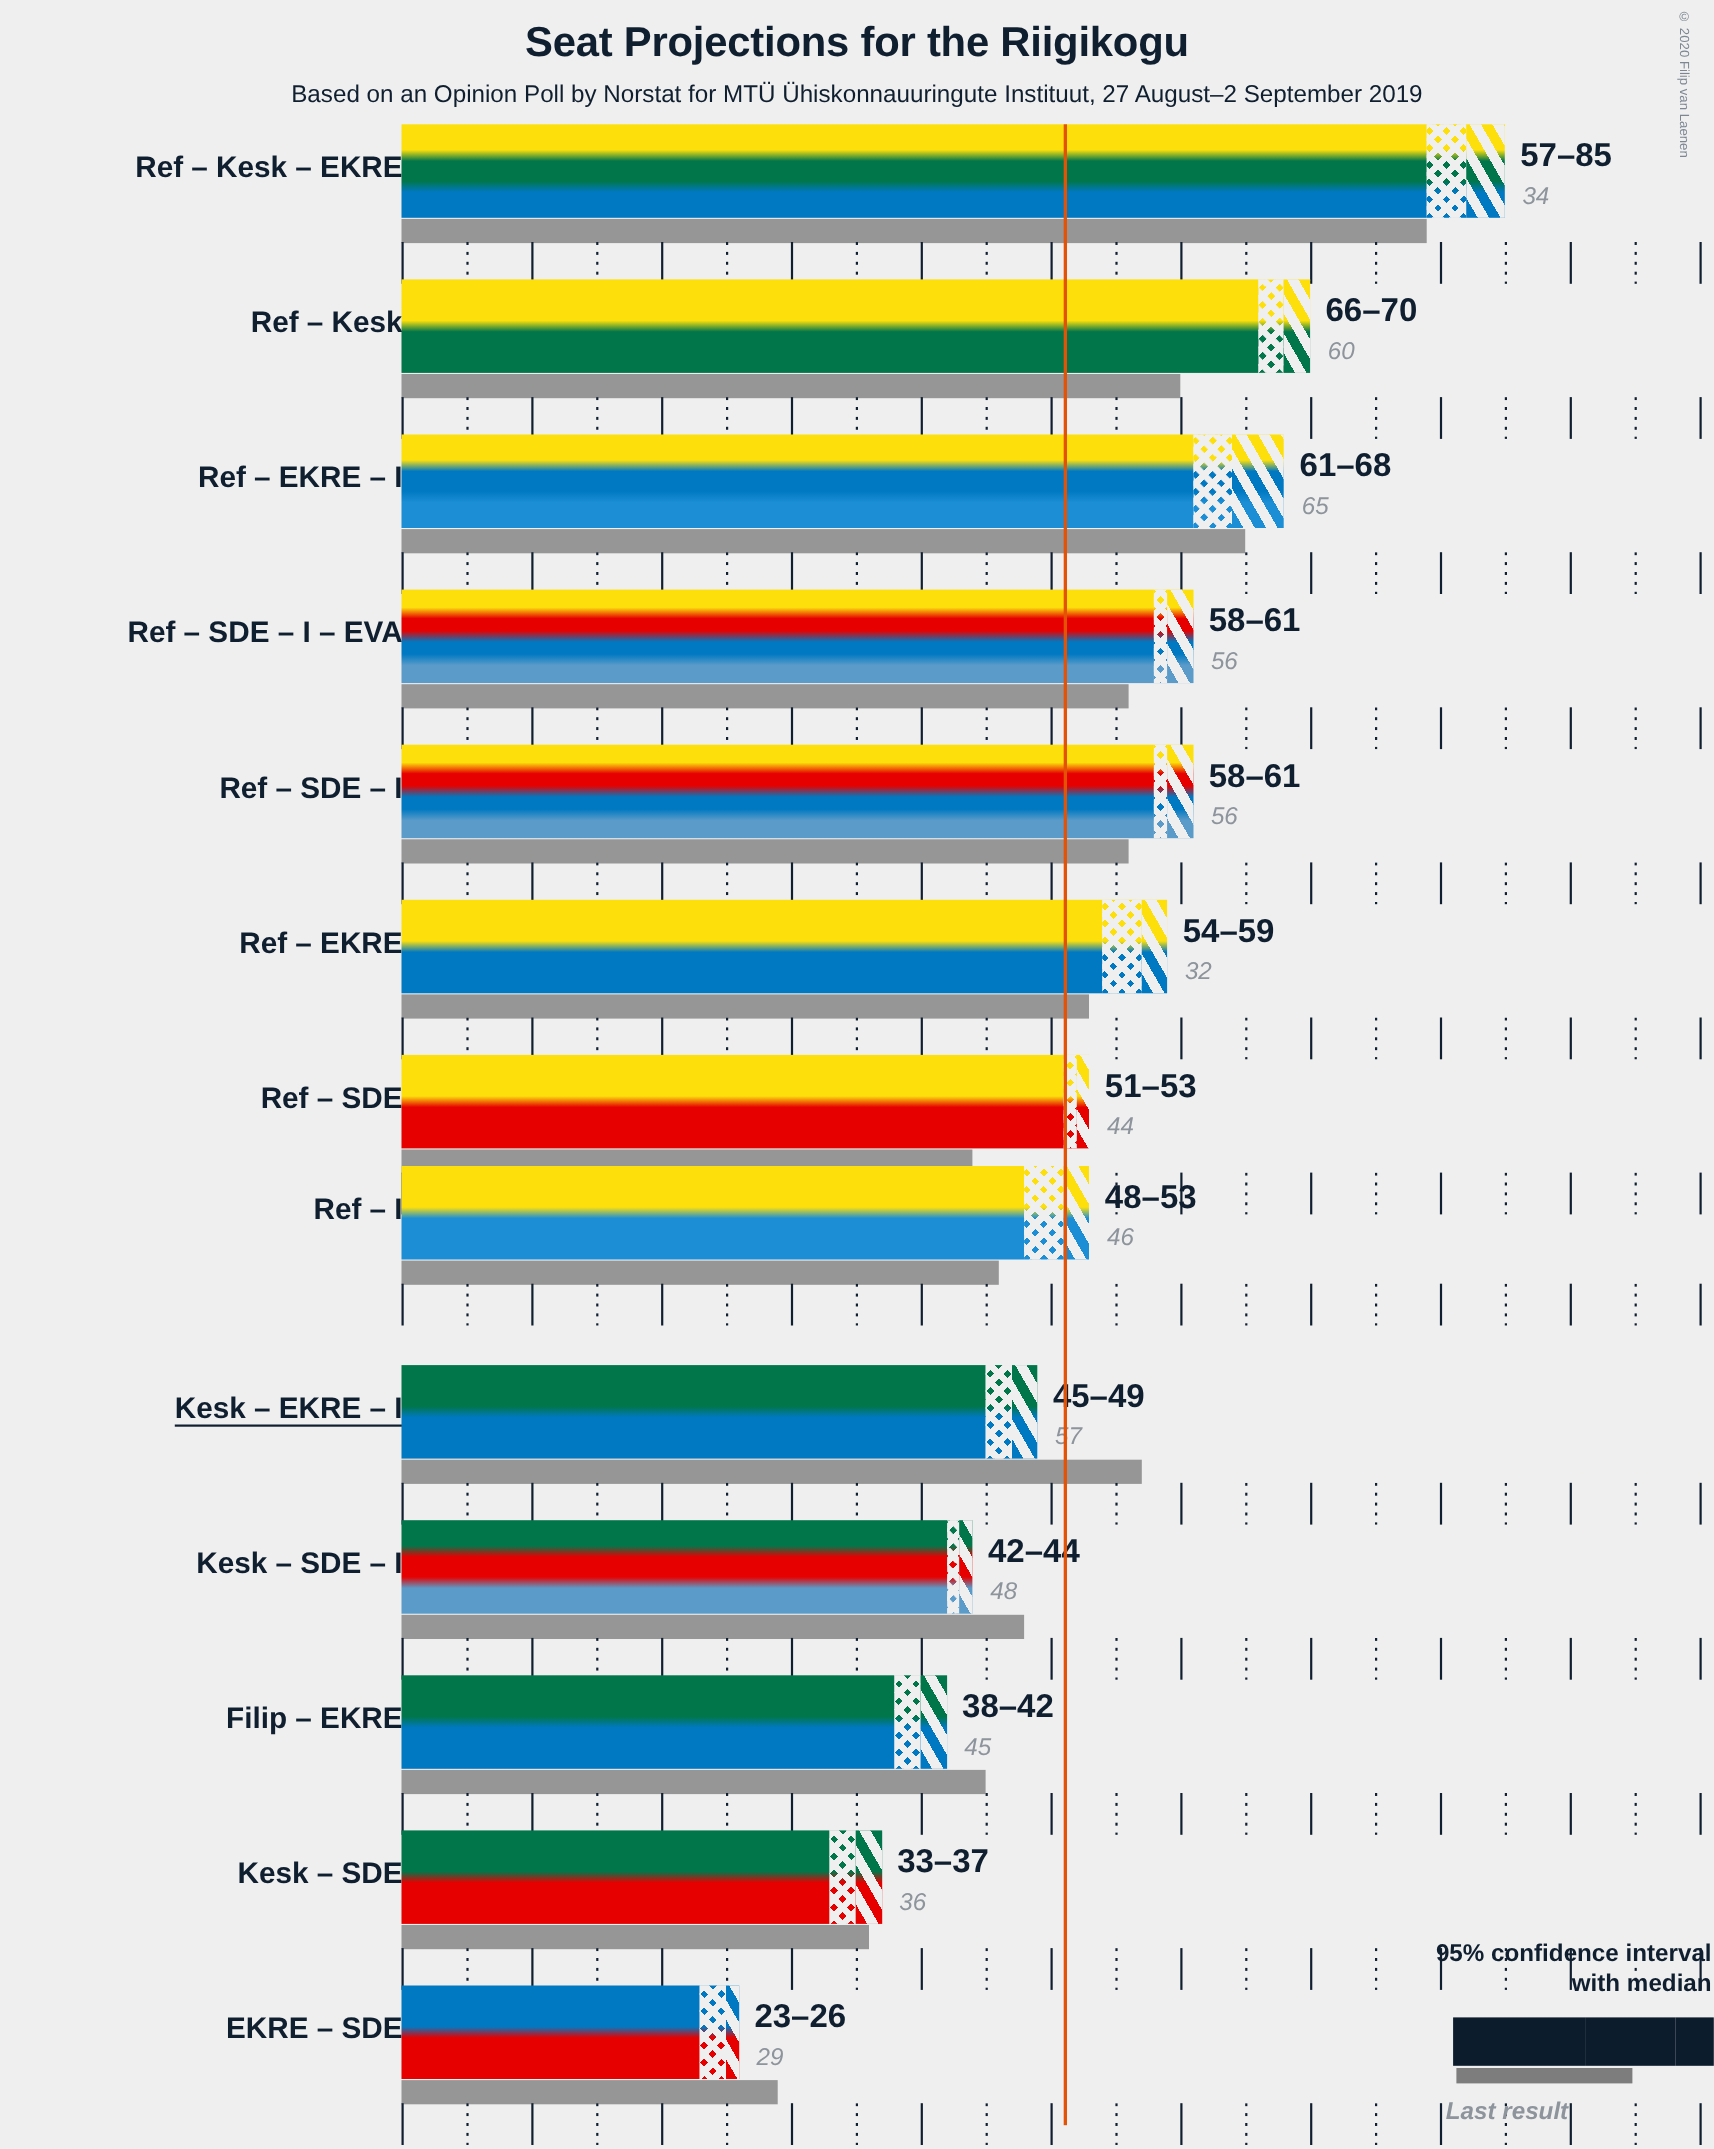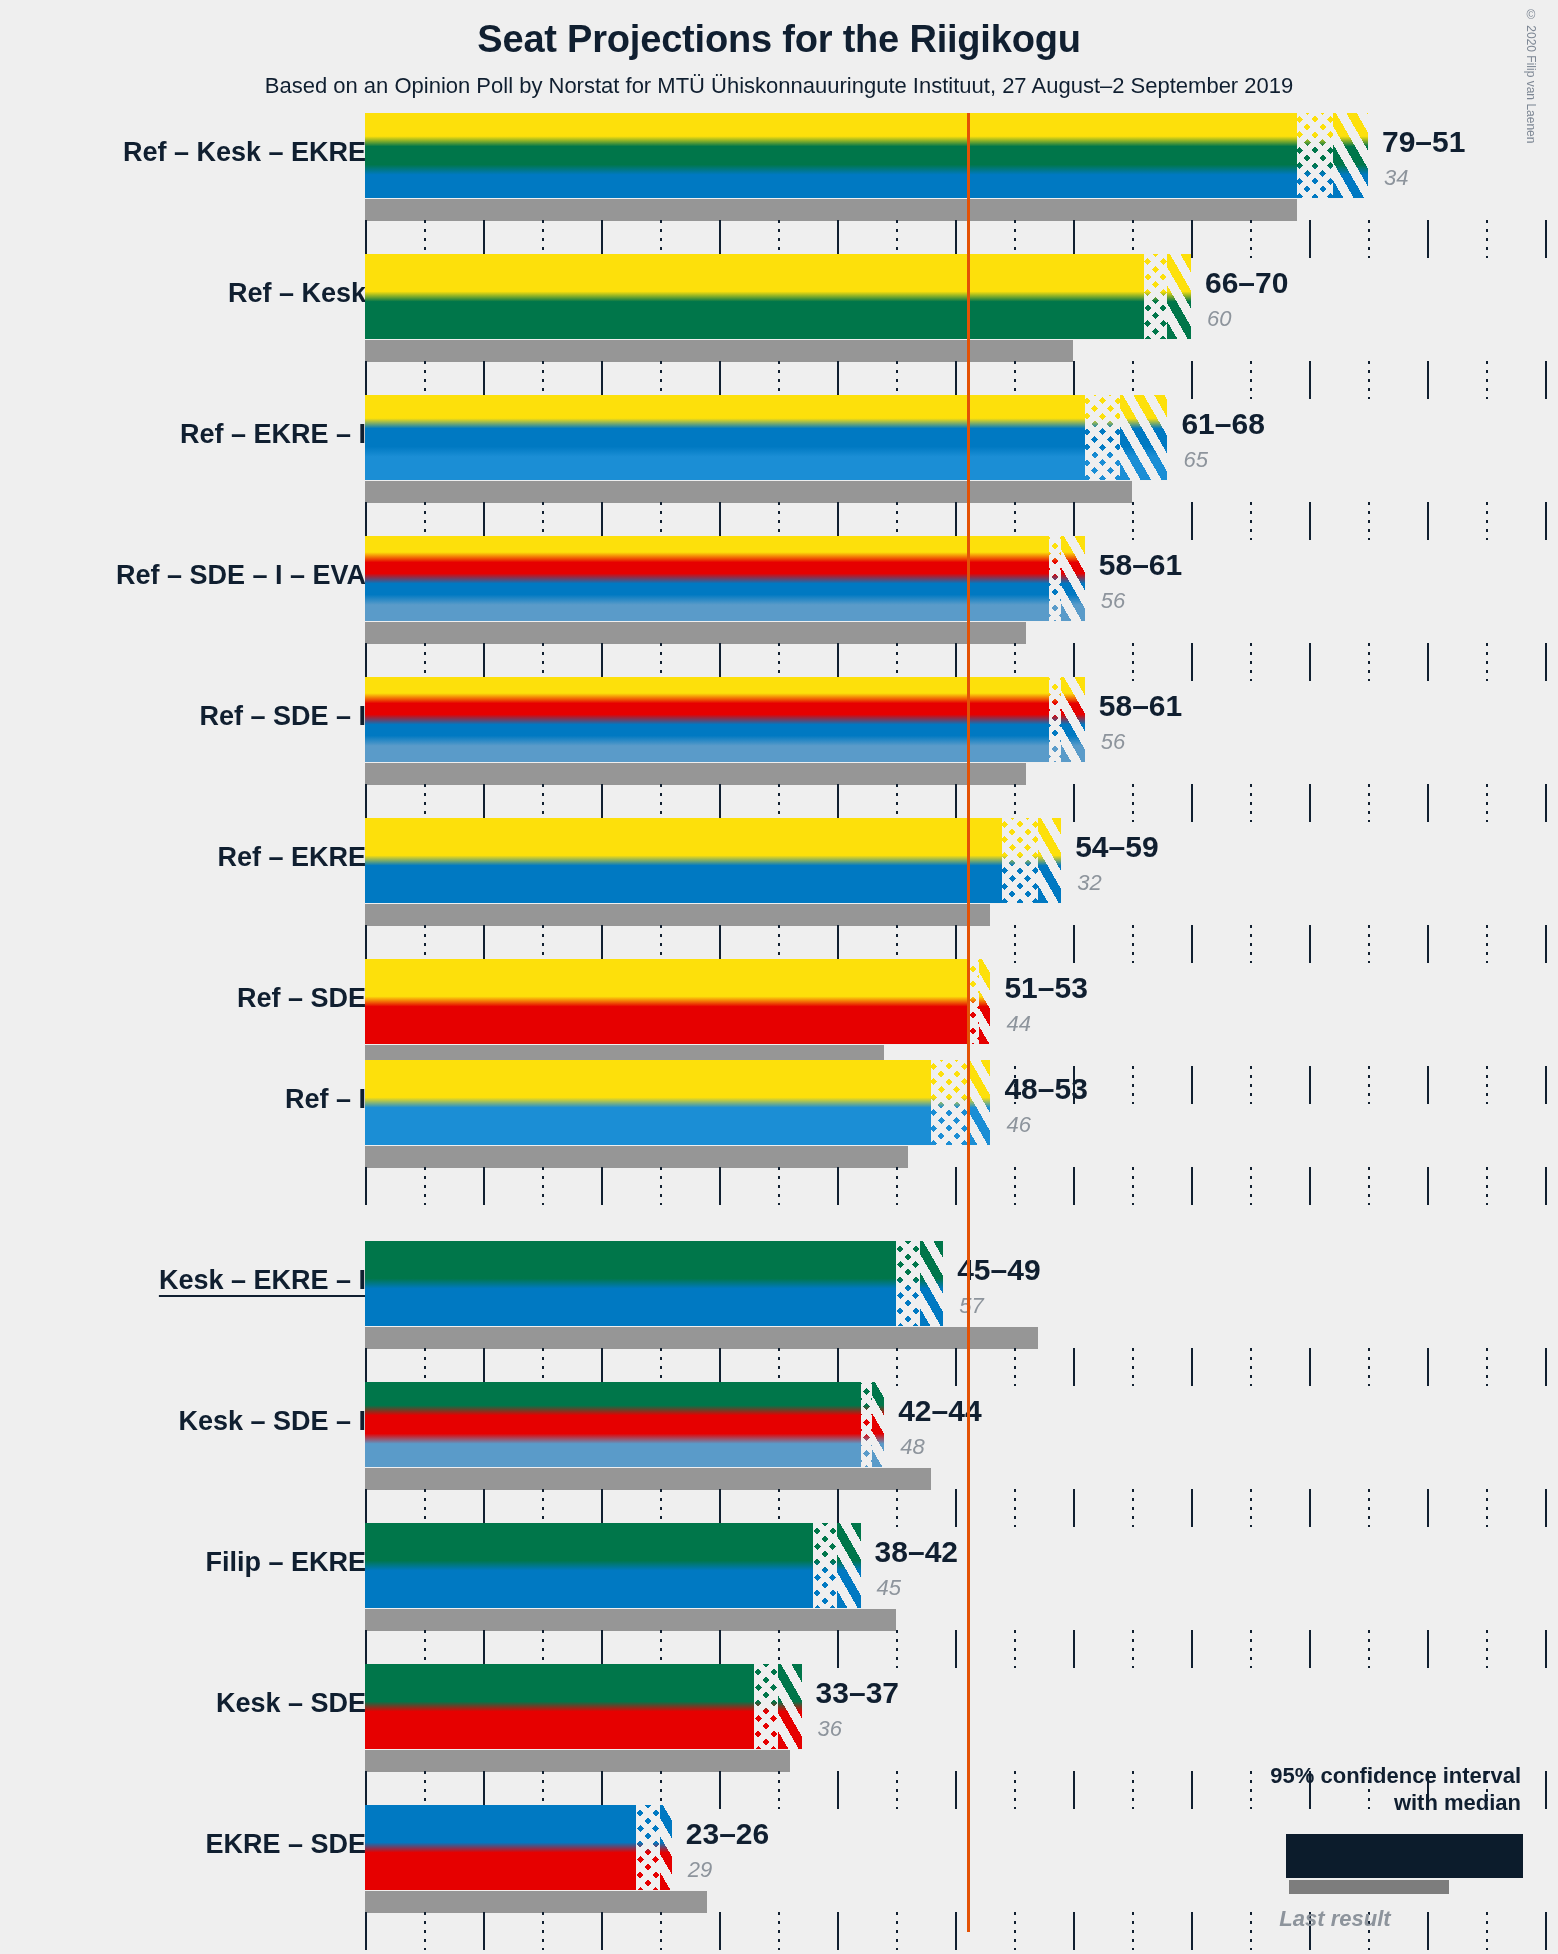--- a/index.html
+++ b/index.html
@@ -52,21 +52,21 @@
     color:#8d949c;top:52px;
   }
   
   .ticks{position:absolute;left:365px;height:38px;}
   .tick{position:absolute;top:0;width:2px;height:38px;background:#101f30;}
   .tickminor{position:absolute;top:0;width:2px;height:38px;
     background-image:linear-gradient(to bottom,#101f30 33%,transparent 33%);
     background-size:2px 9px;}
   .majority{position:absolute;width:3px;background:#e35205;}
   
-  #legend{position:absolute;left:1211px;top:1762px;width:310px;}
+  #legend{position:absolute;left:1246px;top:1762px;width:310px;}
   #legend .l1,#legend .l2{
     text-align:right;font-size:22px;font-weight:bold;color:#101f30;line-height:27px;
   }
   #legend .swatchwrap{position:relative;margin-top:18px;height:66px;}
   #legend .sw-solid{position:absolute;left:75px;top:0;width:120px;height:44px;background:#0c1c2c;}
   #legend .sw-cross{position:absolute;left:195px;top:0;width:82px;height:44px;background:#0c1c2c;}
   #legend .sw-diag{position:absolute;left:277px;top:0;width:35px;height:44px;background:#0c1c2c;}
   #legend .sw-last{position:absolute;left:78px;top:46px;width:160px;height:14px;background:#7d7d7d;}
   #legend .l3{margin-top:6px;text-align:center;padding-right:62px;
     font-size:22px;font-style:italic;font-weight:bold;color:#8d949c;}
@@ -107,21 +107,21 @@
         <div class="tick" style="left: 708px;"></div>
         <div class="tickminor" style="left: 767px;"></div>
         <div class="tick" style="left: 826px;"></div>
         <div class="tickminor" style="left: 885px;"></div>
         <div class="tick" style="left: 944px;"></div>
         <div class="tickminor" style="left: 1003px;"></div>
         <div class="tick" style="left: 1062px;"></div>
         <div class="tickminor" style="left: 1121px;"></div>
         <div class="tick" style="left: 1180px;"></div>
       </div>
-      <div class="range" style="left: 1382px;">79–51</div>
+      <div class="range" style="left: 1382px;">57–85</div>
       <div class="lastval" style="left: 1384px;">34</div>
     </div>
     <div class="row" style="top: 254px; height: 141px;">
       <div class="rowlabel" style="top: 23.5px;">Ref – Kesk</div>
       <div class="barwrap" style="width: 826px;">
         <div class="seg solid" style="width: 778.8px; left: 0px; background: linear-gradient(rgb(253, 224, 11) 0%, rgb(253, 224, 11) 44%, rgb(0, 118, 74) 56%, rgb(0, 118, 74) 100%);"></div>
         <div class="seg cross" style="left: 778.8px; width: 23.6px; background: linear-gradient(rgb(253, 224, 11) 0%, rgb(253, 224, 11) 44%, rgb(0, 118, 74) 56%, rgb(0, 118, 74) 100%);">
           <div style="position: absolute; inset: 0px; background-image: repeating-linear-gradient(45deg, transparent 0px, transparent 5px, rgb(239, 239, 239) 5px, rgb(239, 239, 239) 11px), repeating-linear-gradient(-45deg, transparent 0px, transparent 5px, rgb(239, 239, 239) 5px, rgb(239, 239, 239) 11px);"></div>
         </div>
         <div class="seg diag" style="left: 802.4px; width: 23.6px; background: linear-gradient(rgb(253, 224, 11) 0%, rgb(253, 224, 11) 44%, rgb(0, 118, 74) 56%, rgb(0, 118, 74) 100%);">

